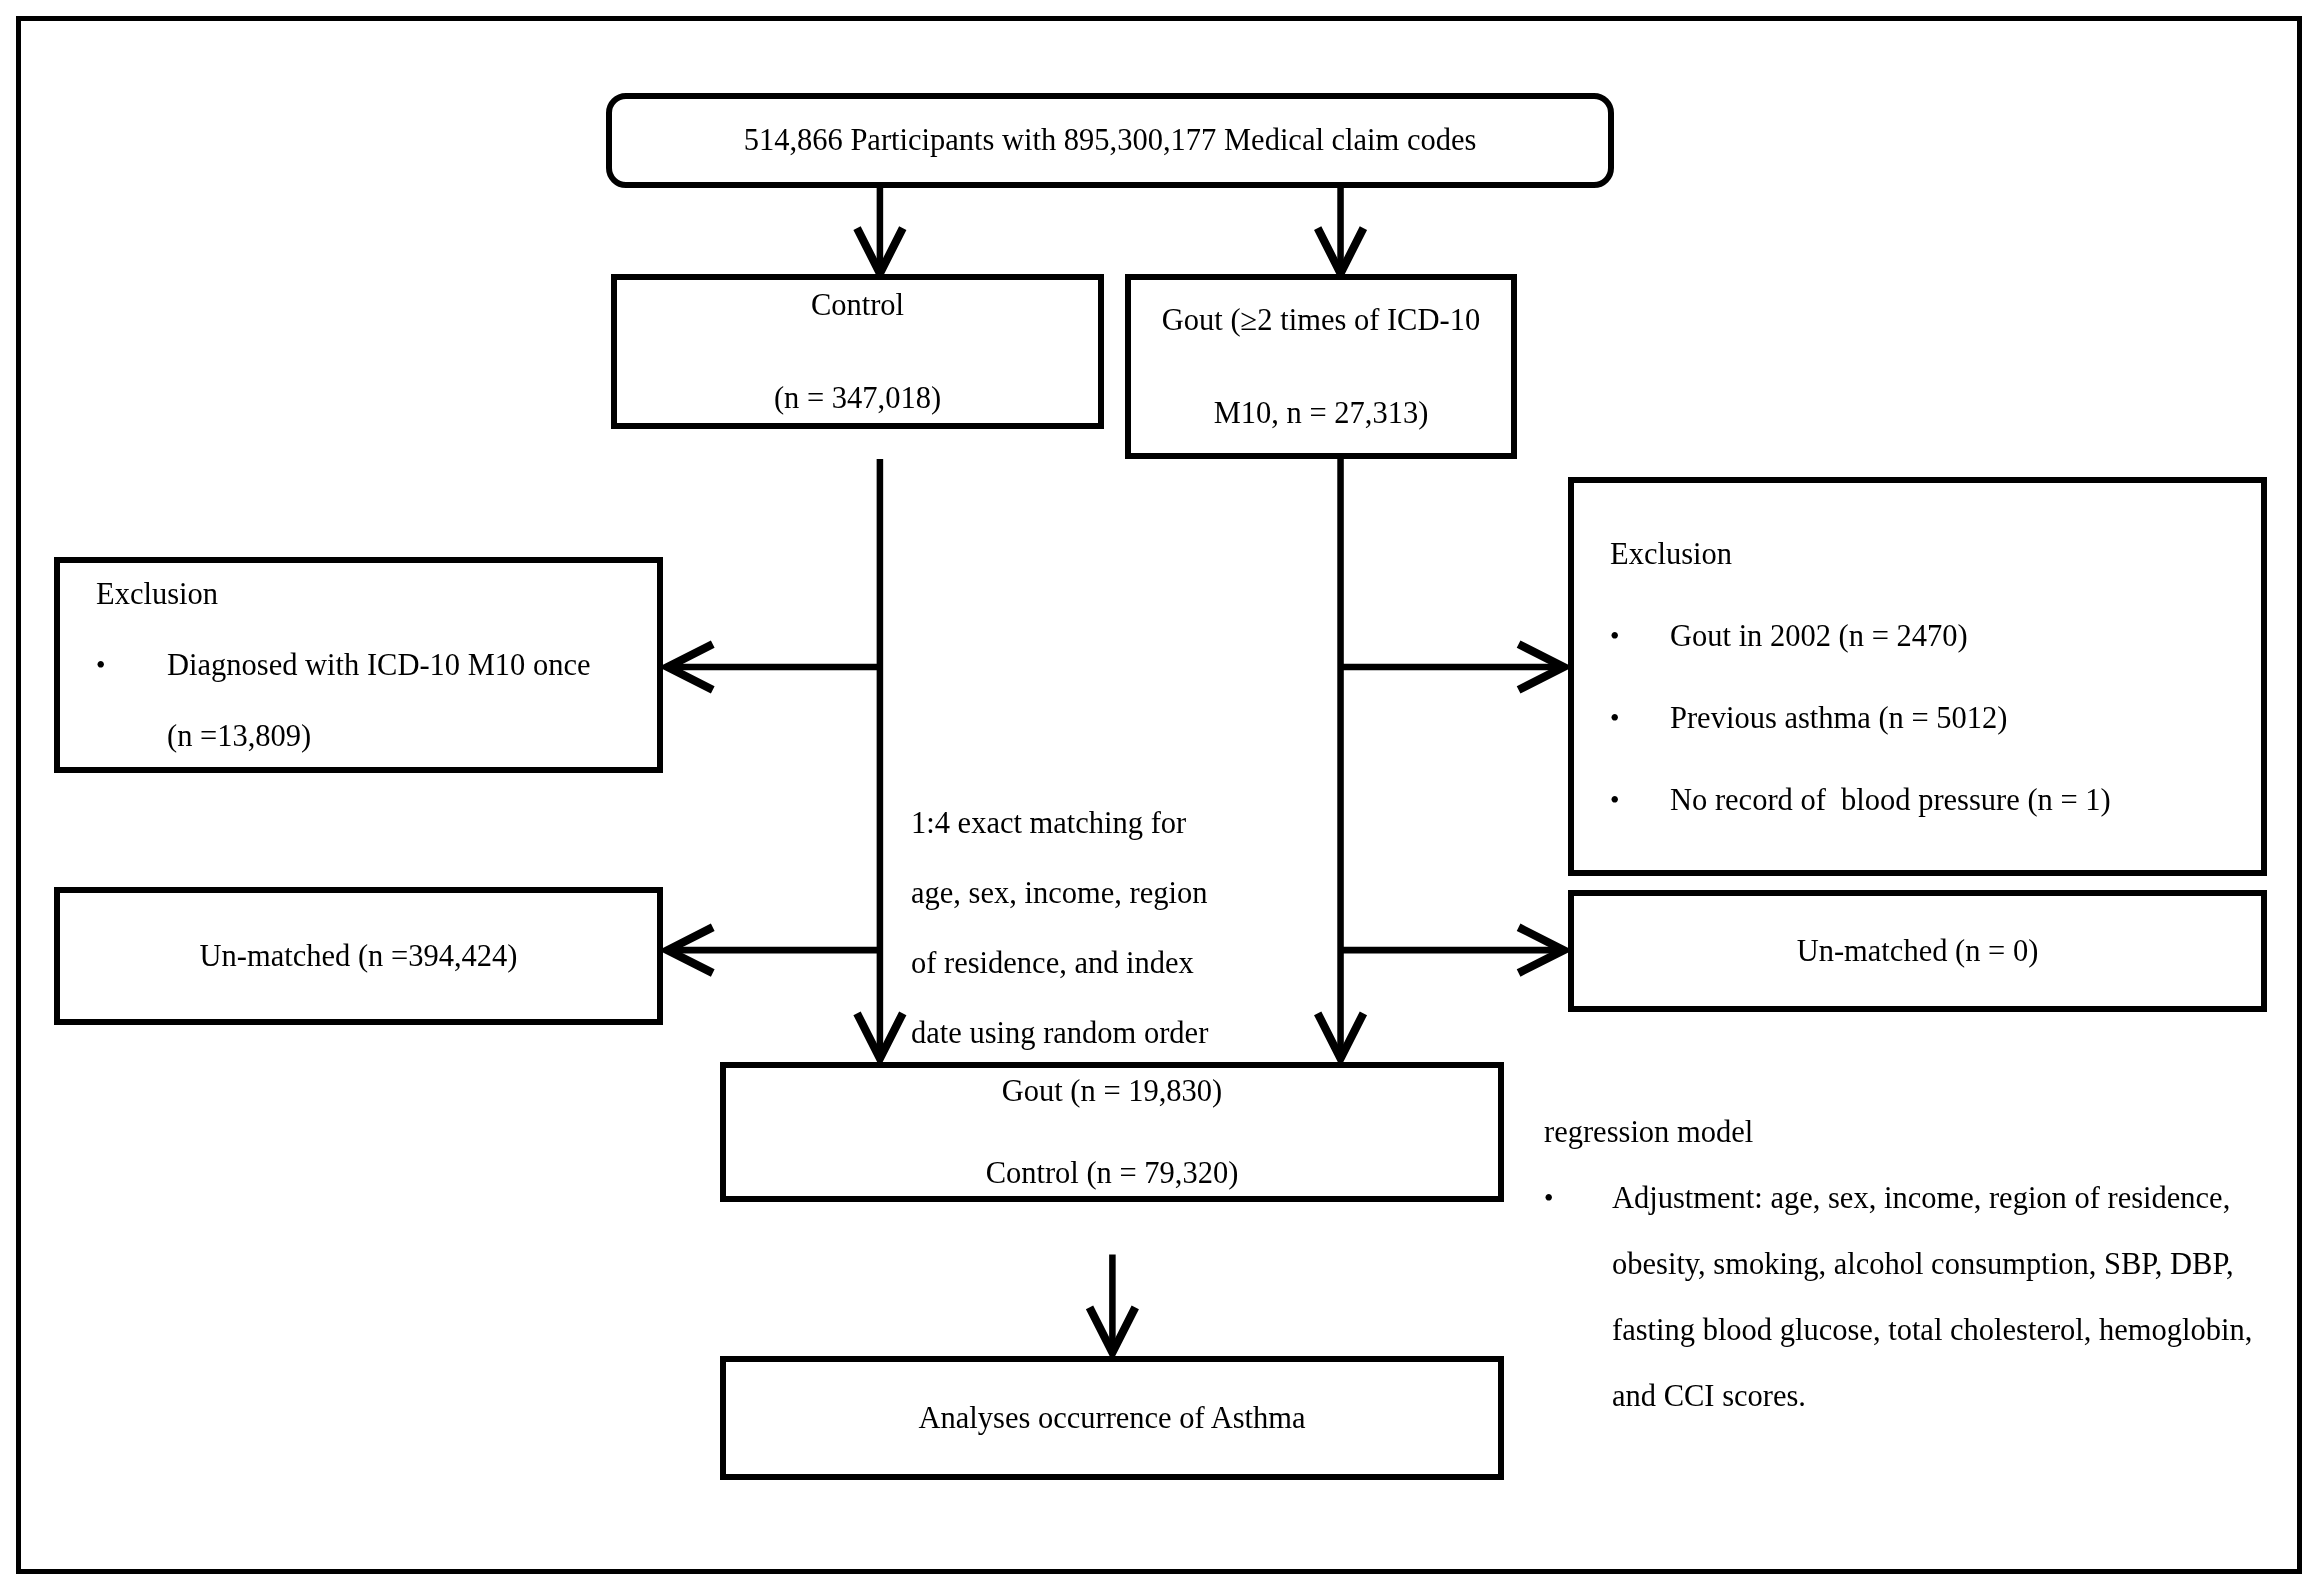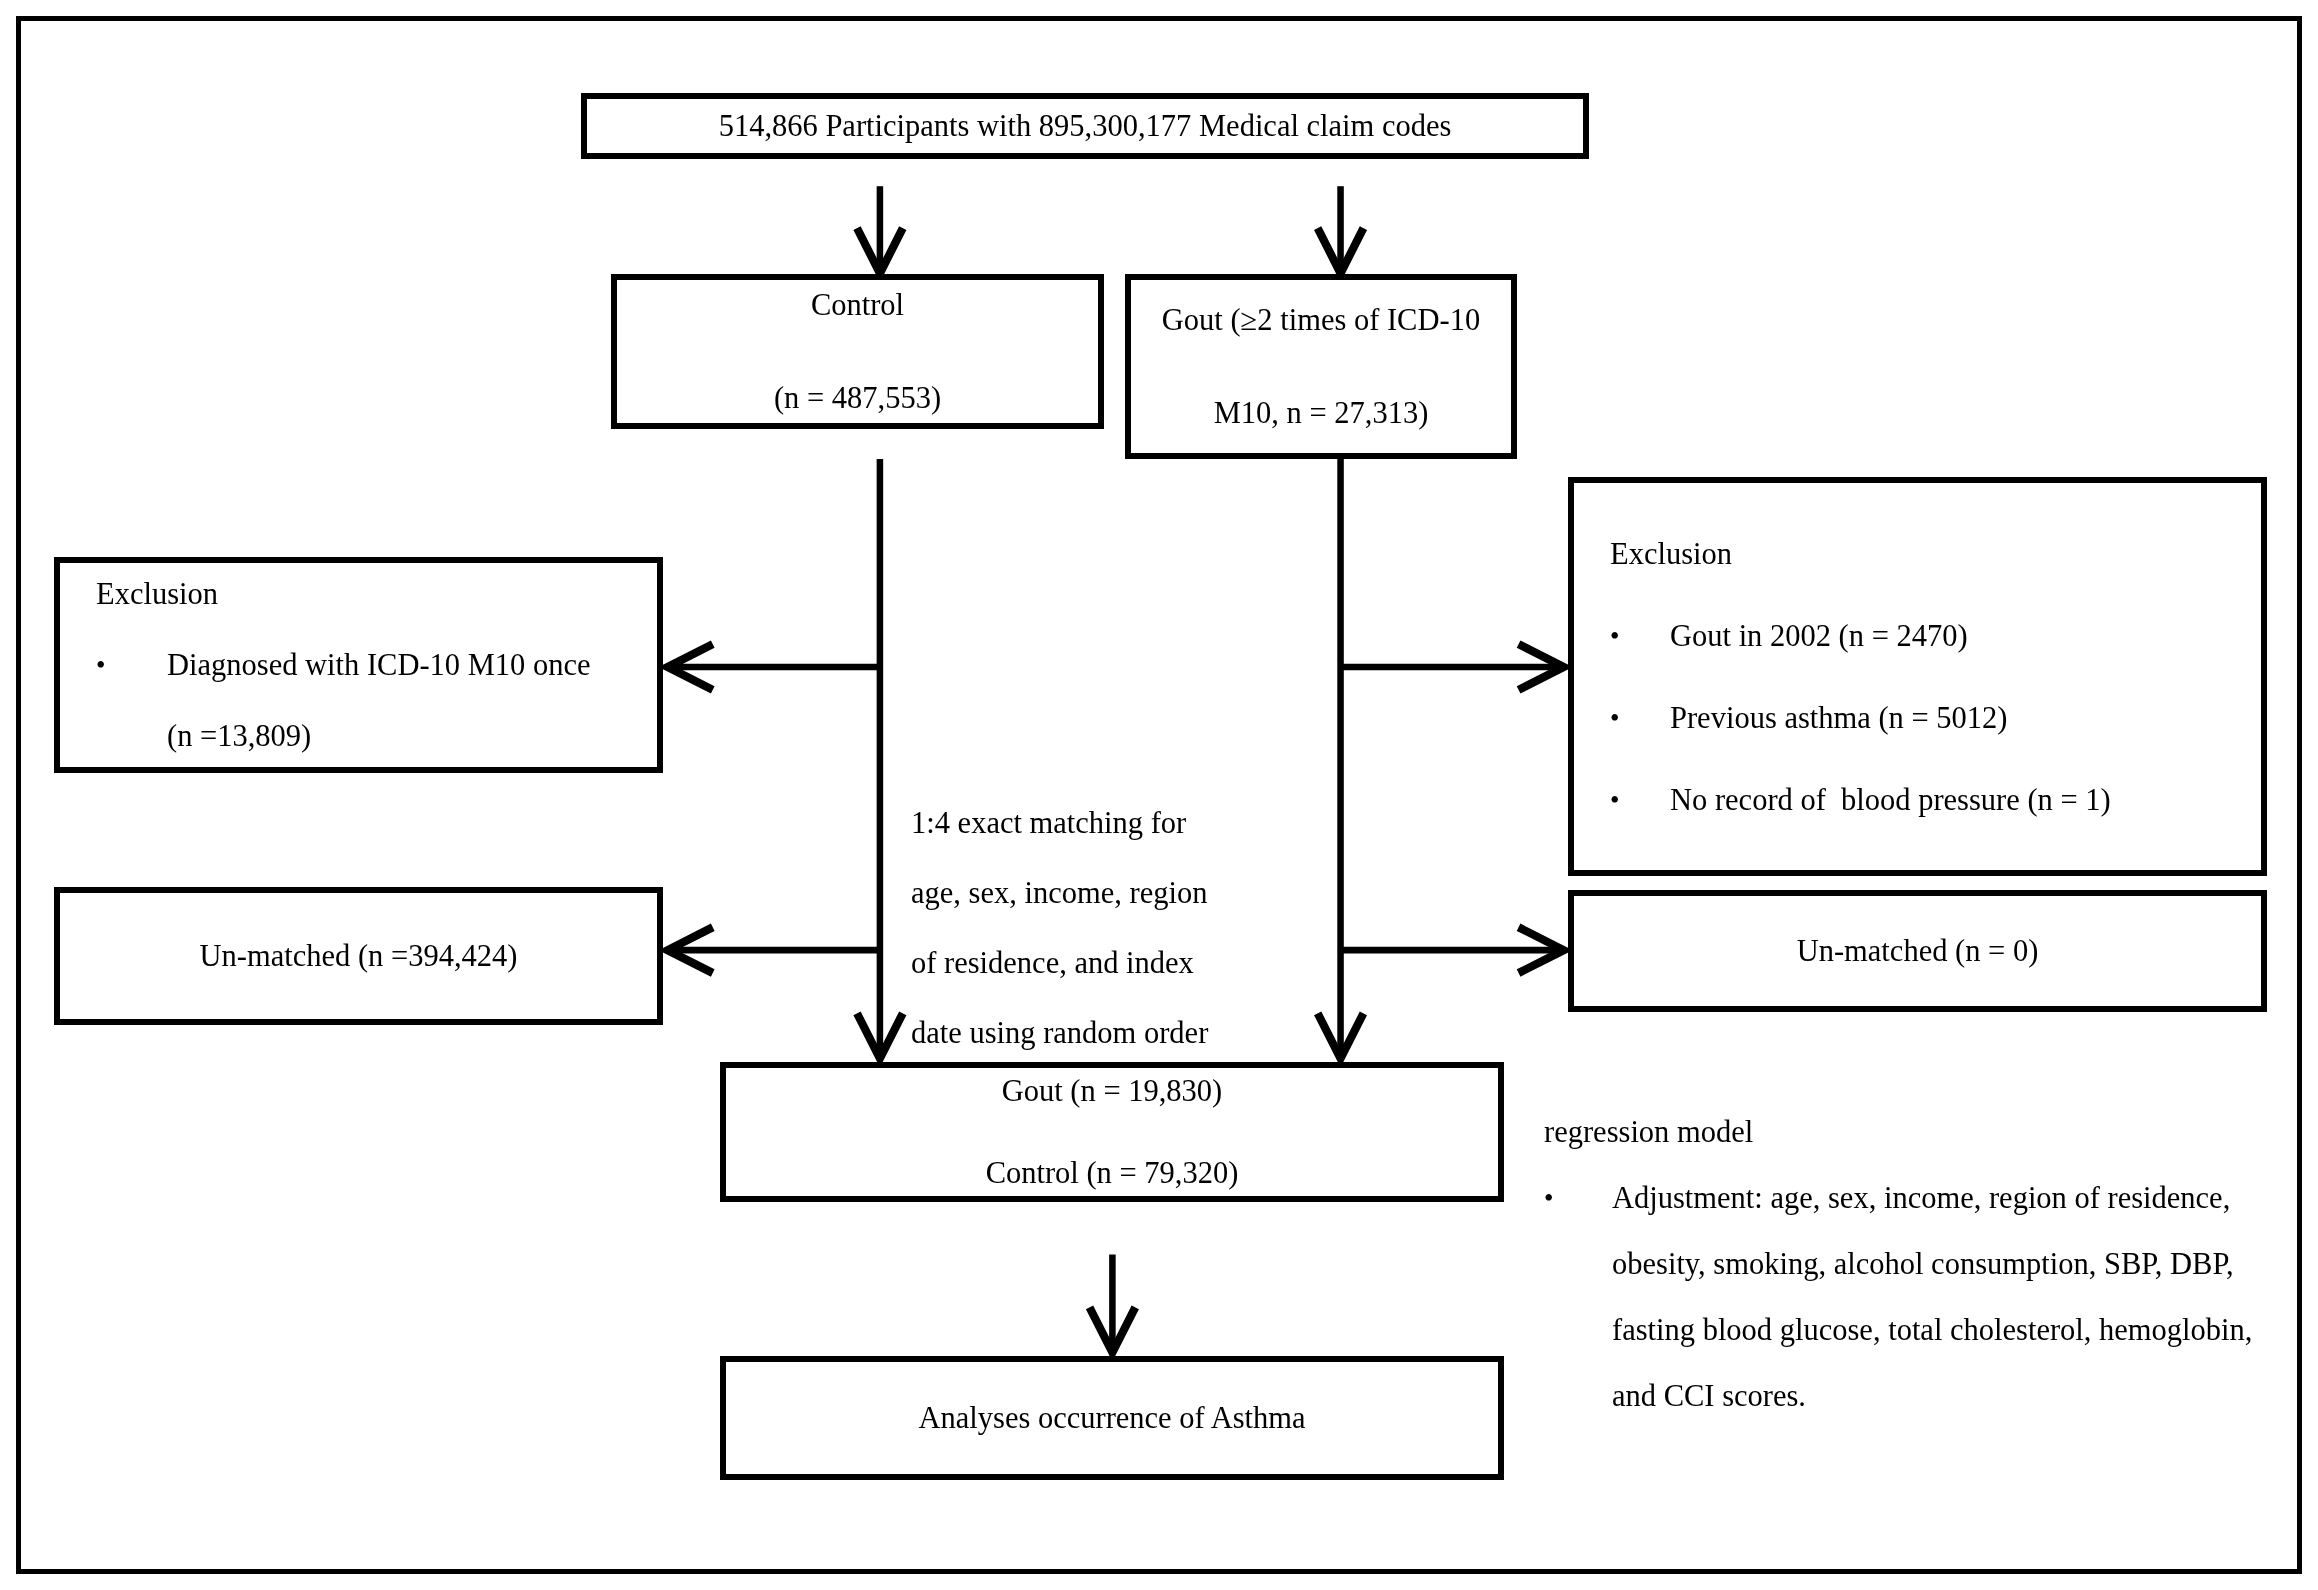--- a/index.html
+++ b/index.html
@@ -31,21 +31,21 @@
     font-size: 30.5px;
     line-height: 1.0;
     display: flex;
     flex-direction: column;
     align-items: center;
     justify-content: center;
     text-align: center;
   }
   .box .bl { display: block; }
   
-  #top-box      { left: 581px; top: 93px;  width: 1008px; height: 66px; }
+  #top-box      { left: 606px; top: 93px;  width: 1008px; height: 95px; border-radius: 20px; }
   #control-box  { left: 611px; top: 274px;  width: 493px;  height: 155px; }
   #gout-box     { left: 1125px; top: 274px;  width: 392px;  height: 185px; }
   #excl-left    { left: 54px;   top: 557px; width: 609px; height: 216px;
                   align-items: flex-start; justify-content: center; text-align: left;
                   padding: 11px 22px 11px 36px; }
   #excl-right   { left: 1568px; top: 477px;  width: 699px; height: 399px;
                   align-items: flex-start; justify-content: center; text-align: left;
                   padding: 11px 16.3px 11px 36px; }
   #unm-left     { left: 54px;   top: 887px; width: 609px; height: 138px; }
   #unm-right    { left: 1568px; top: 890px; width: 699px; height: 122px; }
@@ -157,21 +157,21 @@
     <polyline class="head" points="2001,2401 2043,2484 2085,2401"></polyline>
   </g>
 </svg>
 
 <div class="box" id="top-box">
   <span class="bl">514,866 Participants with 895,300,177 Medical claim codes</span>
 </div>
 
 <div class="box" id="control-box">
   <span class="bl">Control</span>
-  <span class="bl">(n = 487,553)</span>
+  <span class="bl">(n = 347,018)</span>
 </div>
 
 <div class="box" id="gout-box">
   <span class="bl">Gout (≥2 times of ICD-10</span>
   <span class="bl">M10, n = 27,313)</span>
 </div>
 
 <div class="box" id="excl-left">
   <div class="excl-title">Exclusion</div>
   <div class="bullet-row">

